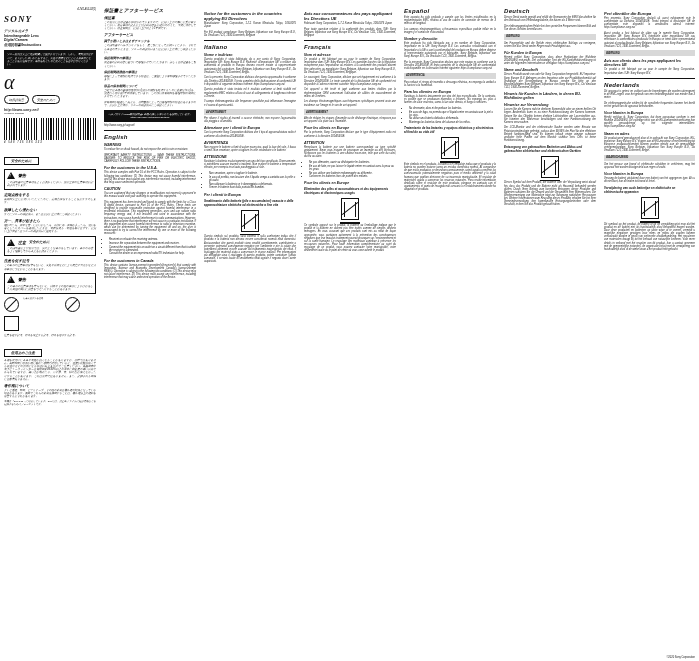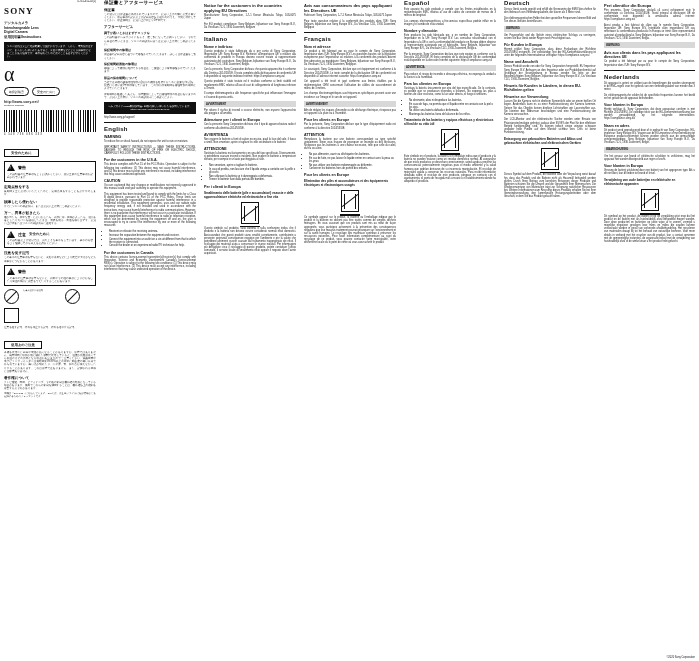--- a/index.html
+++ b/index.html
@@ -1,18 +1,18 @@
 <!DOCTYPE html>
 <html><head>
 <meta charset="utf-8">
 <style>
   html,body{margin:0;padding:0;background:#ffffff;}
   body{width:699px;height:661px;overflow:hidden;font-family:"Liberation Sans",sans-serif;color:#111;}
   .sheet{position:relative;width:699px;height:661px;background:#fff;}
-  .col{position:absolute;top:0;box-sizing:border-box;padding:0 4px 0 4px;}
+  .col{position:absolute;top:0;box-sizing:border-box;padding:8px 4px 0 4px;font-style:italic;}
   .c1{left:0;width:100px;}
   .c2{left:100px;width:100px;}
   .c3{left:200px;width:100px;}
   .c4{left:300px;width:100px;}
   .c5{left:400px;width:100px;}
   .c6{left:500px;width:100px;}
   .c7{left:600px;width:99px;}
   .tiny{font-size:2.6px;line-height:1.22;text-align:justify;color:#1a1a1a;}
   .tiny2{font-size:2.4px;line-height:1.2;text-align:justify;color:#1a1a1a;}
   .h-lang{font-size:6px;font-weight:bold;letter-spacing:.3px;margin:0 0 2px 0;}

